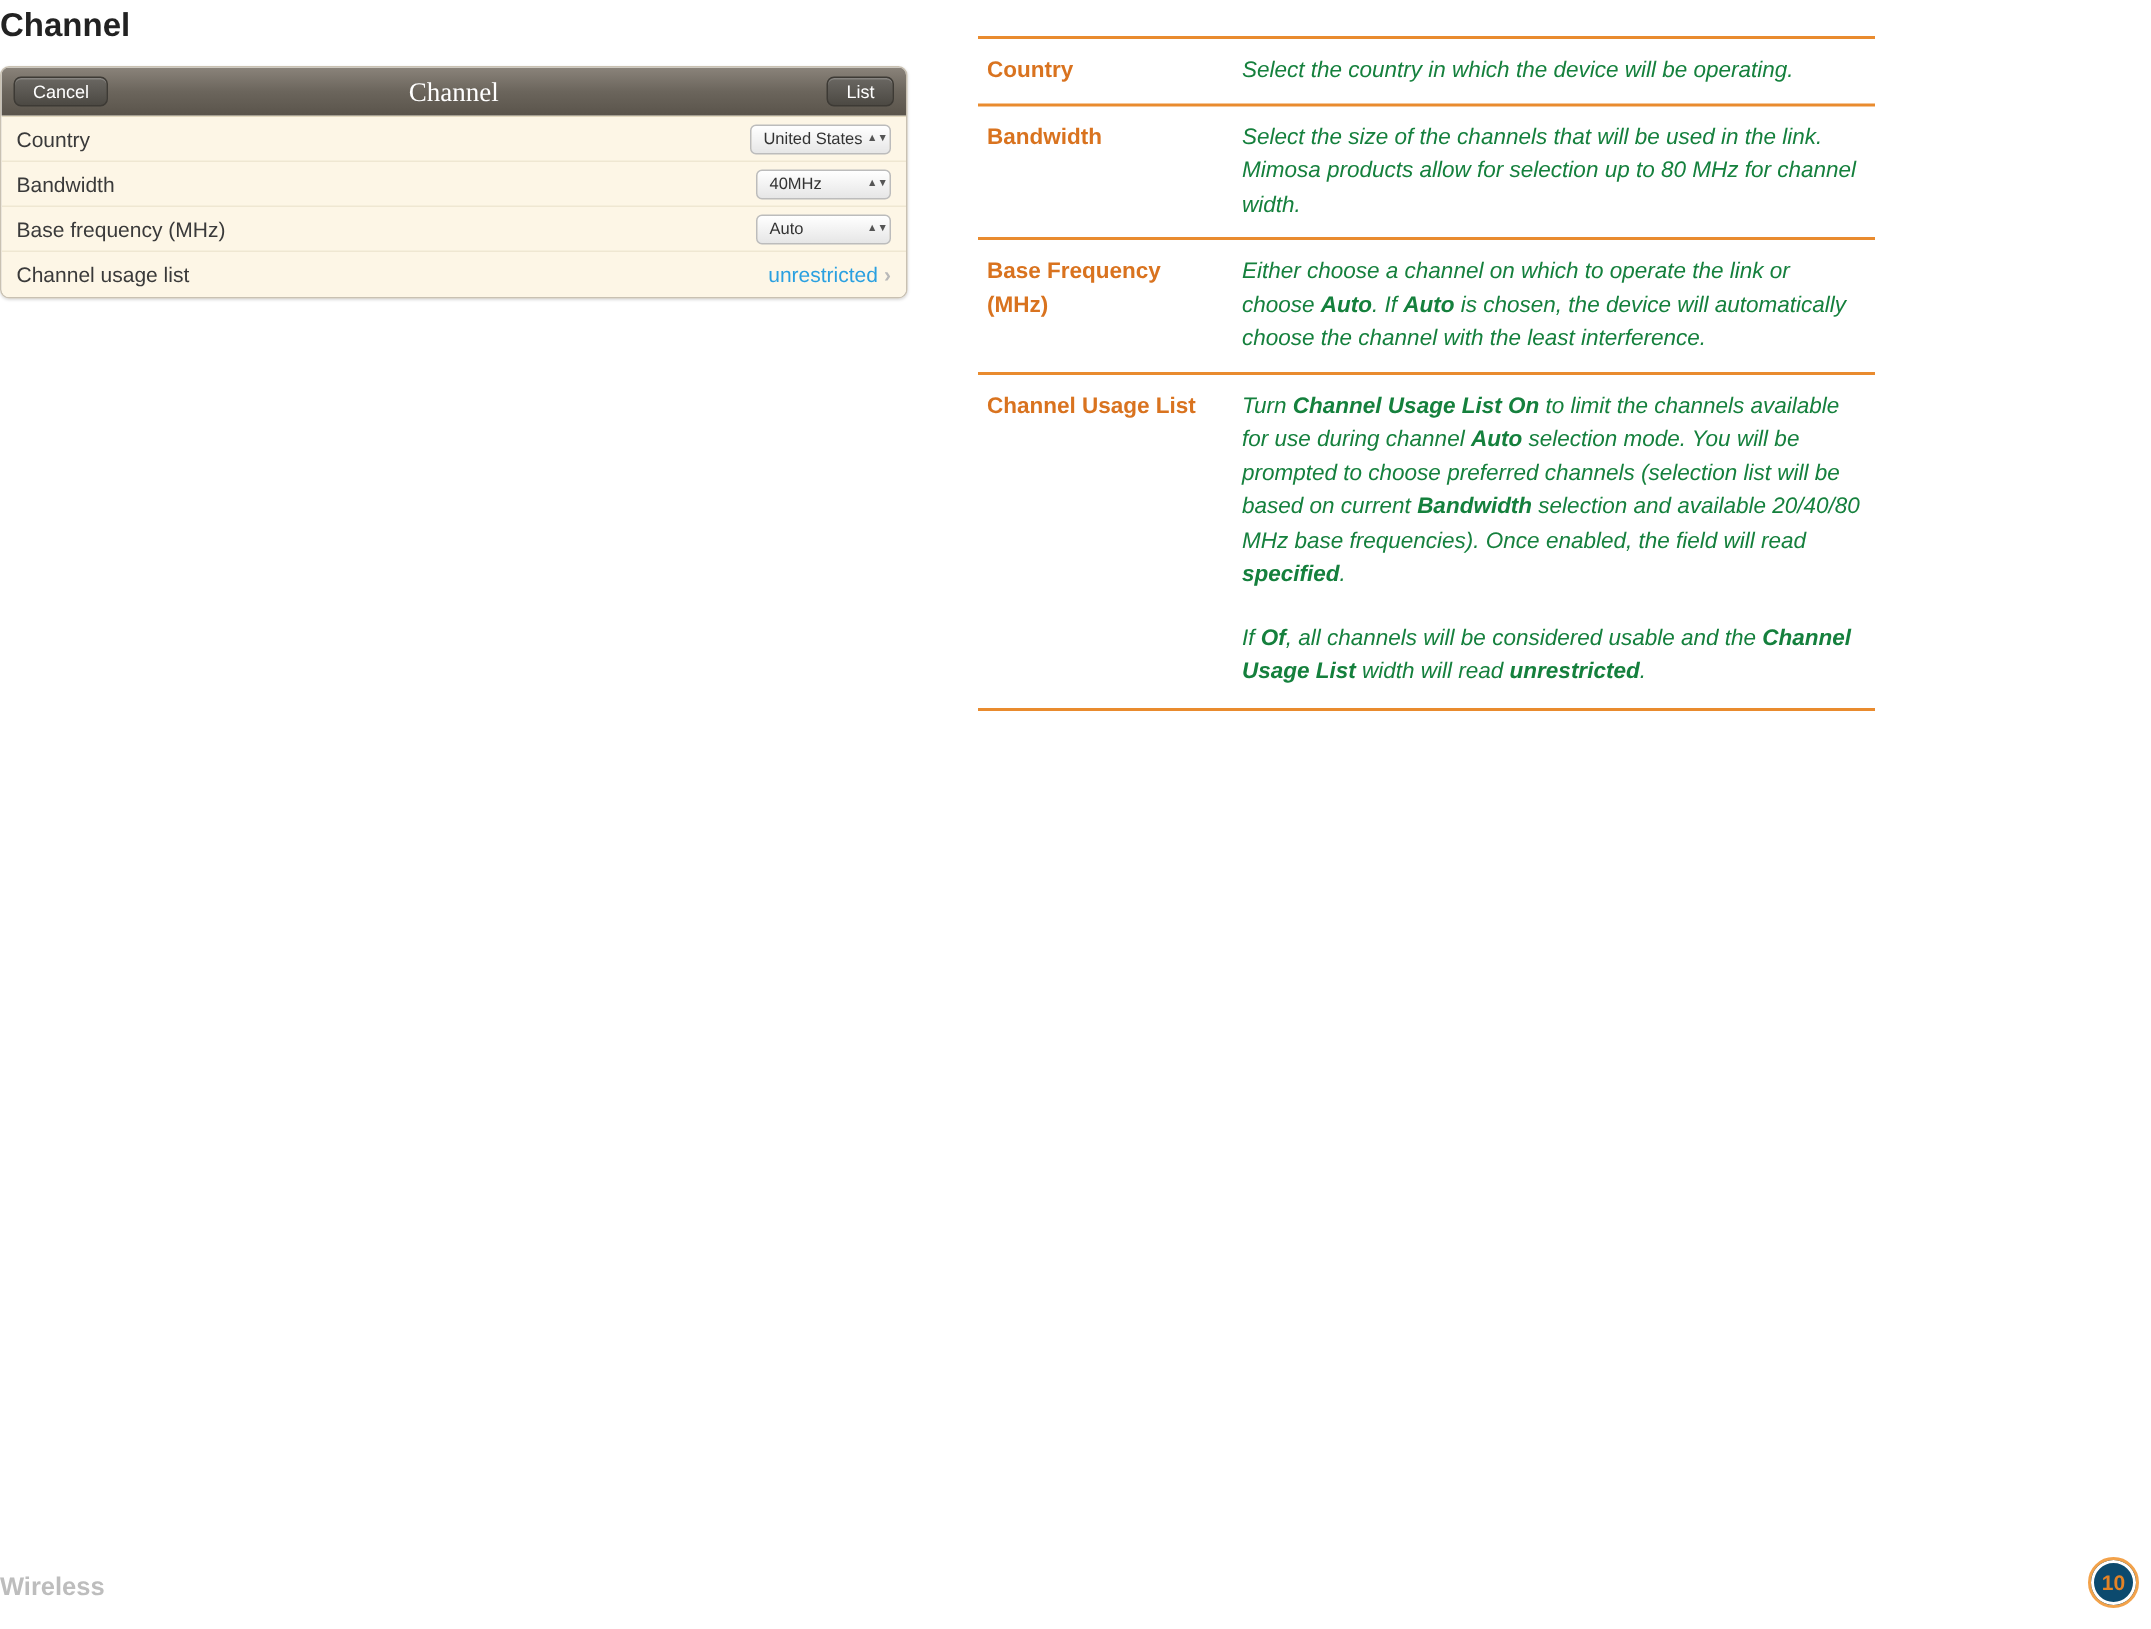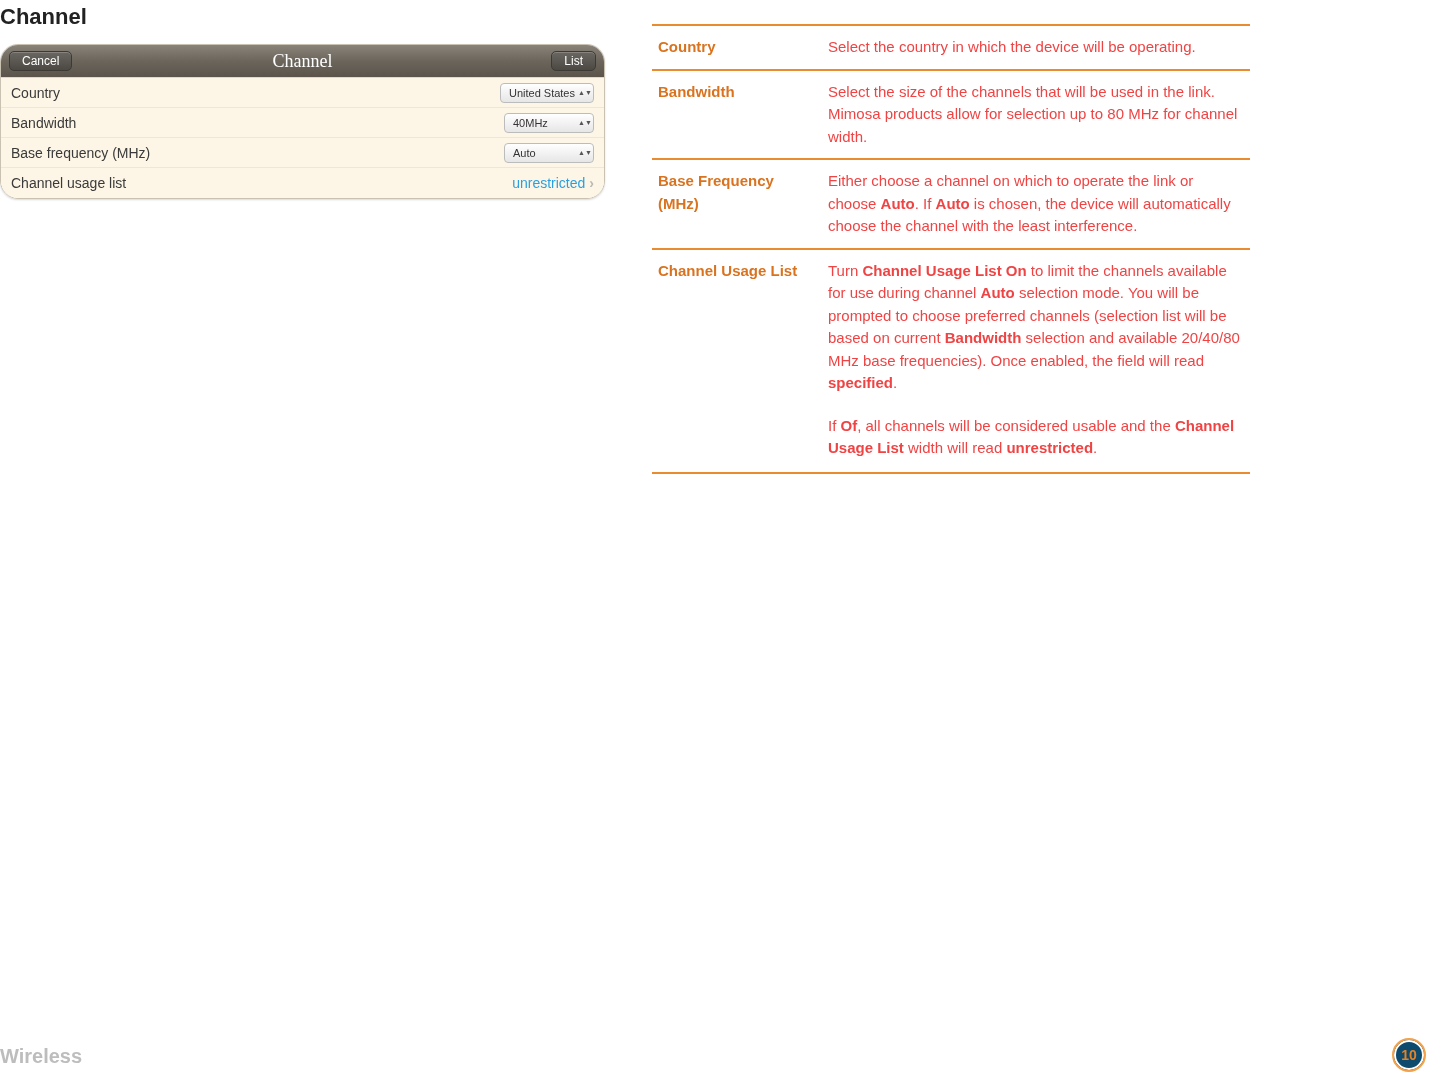--- a/index.html
+++ b/index.html
@@ -22,21 +22,21 @@
     color: #222;
   }
   .left-col {
     position: absolute;
     left: 0px;
     top: 44px;
     width: 605px;
   }
   .panel {
     border: 1px solid #c9c1b2;
-    border-radius: 18px;
+    border-radius: 6px;
     overflow: hidden;
     box-shadow: 0 1px 2px rgba(0,0,0,0.15);
   }
   .panel-header {
     height: 32px;
     background: linear-gradient(to bottom, #8a837a 0%, #6b655c 50%, #5a544b 100%);
     display: flex;
     align-items: center;
     justify-content: space-between;
     padding: 0 8px;
@@ -137,21 +137,21 @@
     vertical-align: top;
   }
   .desc-table td.term {
     color: #d9731f;
     font-weight: bold;
     width: 170px;
   }
   .desc-table .bottom-rule td {
     border-bottom: 2px solid #e98b2e;
   }
-  .desc-body { color: #ef4444; }
+  .desc-body { color: #15803d; font-style: italic; }
   .desc-body b { font-weight: bold; }
 
   .warning-box {
     margin-top: 60px;
     border: 2px solid #6b1d23;
     padding: 16px 20px;
     color: #6b1d23;
     font-size: 16px;
     line-height: 1.5;
   }
@@ -163,21 +163,21 @@
     bottom: 14px;
     width: 1434px;
     height: 36px;
   }
   .footer-label {
     position: absolute;
     left: 0;
     bottom: 4px;
     color: #bdbdbd;
     font-weight: bold;
-    font-size: 20px;
+    font-size: 17px;
   }
   .page-badge {
     position: absolute;
     right: 8px;
     bottom: 0;
     width: 34px;
     height: 34px;
     border: 2px solid #f3a24a;
     border-radius: 50%;
     display: flex;

